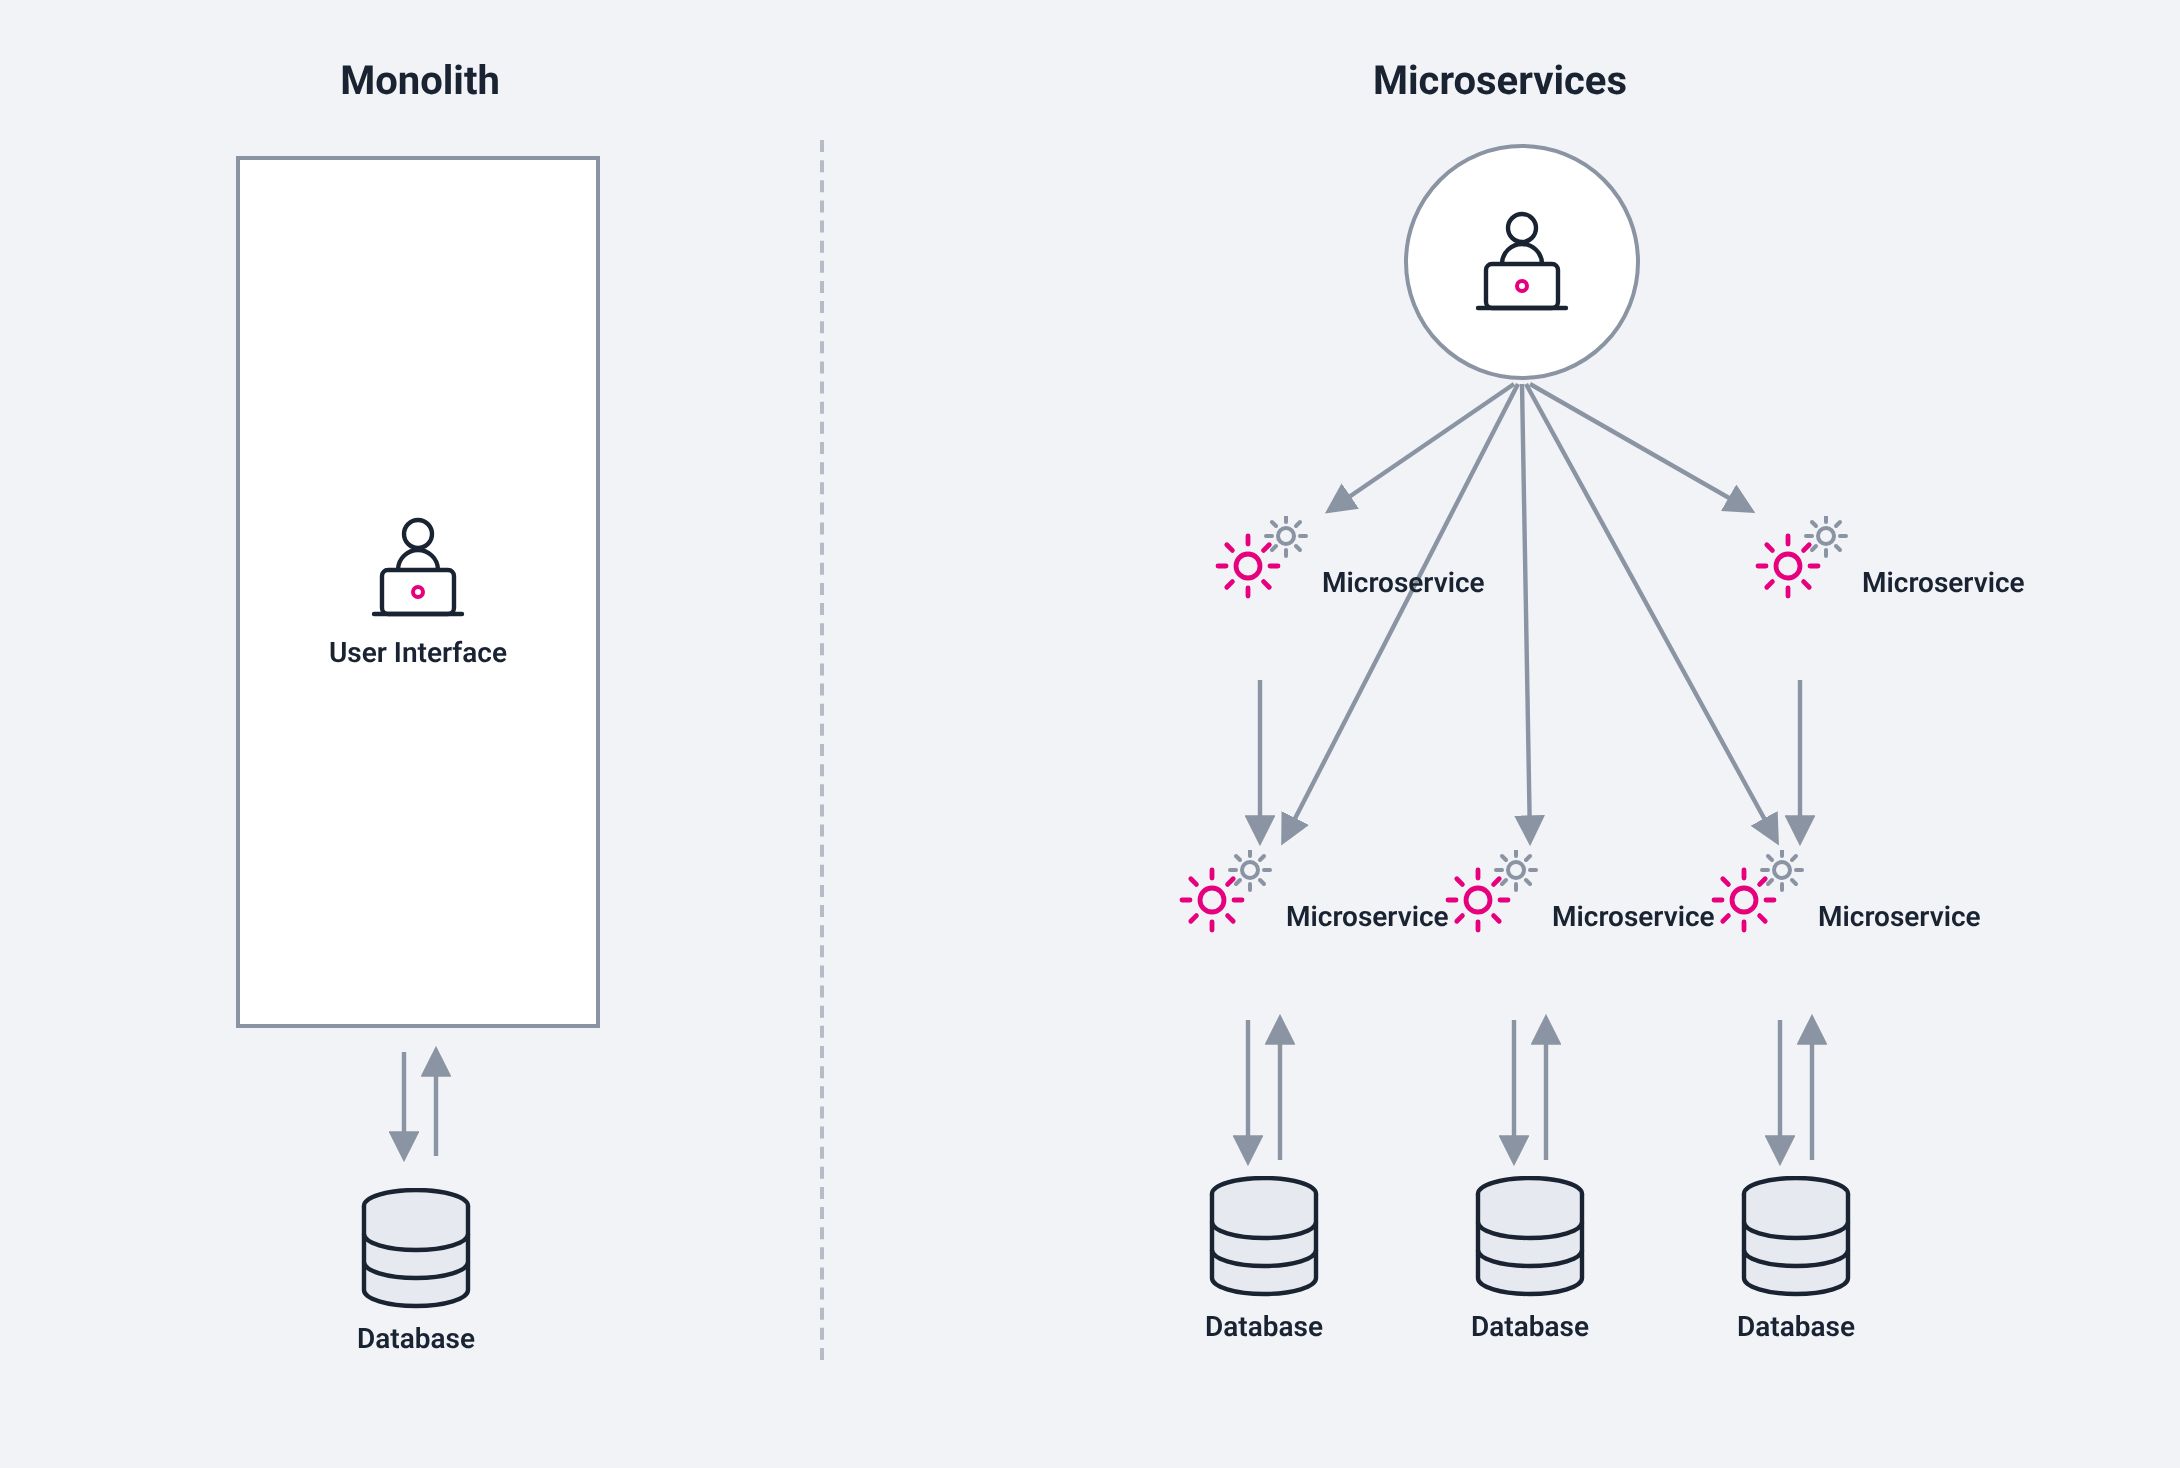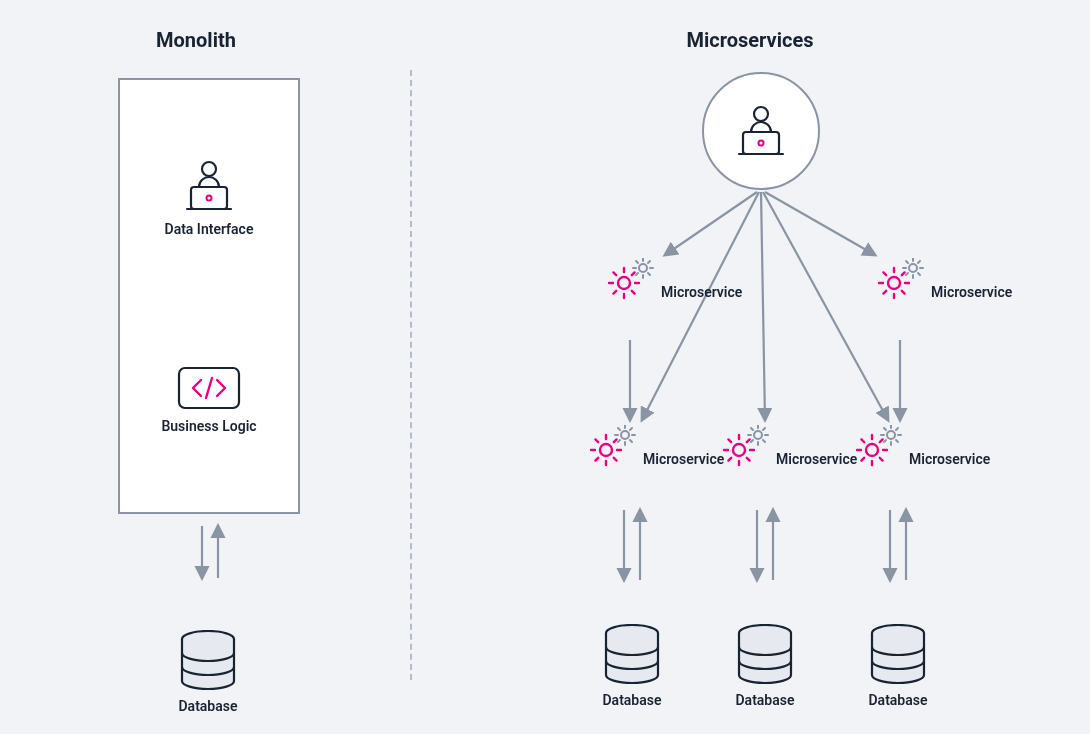--- a/index.html
+++ b/index.html
@@ -41,21 +41,21 @@
     box-sizing:border-box;
   }
   .divider{
     position:absolute;left:410px;top:70px;height:610px;width:0;
     border-left:2px dashed var(--grey2);
   }
   .ms-node{
     position:absolute;display:flex;flex-direction:row;align-items:flex-end;gap:6px;
   }
   .db-node{
-    position:absolute;display:flex;flex-direction:column;align-items:center;gap:6px;margin-top:36px;
+    position:absolute;display:flex;flex-direction:column;align-items:center;gap:6px;
   }
   svg{display:block}
 </style>
 </head>
 <body>
 
 <svg width="0" height="0" style="position:absolute">
   <defs>
 
     <g id="ic-user-laptop">
@@ -121,34 +121,28 @@
     </g>
 
     <marker id="ah" viewBox="0 0 10 10" refX="8" refY="5" markerWidth="7" markerHeight="7" orient="auto-start-reverse">
       <path d="M0 0 L10 5 L0 10 Z" fill="var(--grey)"></path>
     </marker>
   </defs>
 </svg>
 
 <div class="divider"></div>
 
-<div class="title" style="left:76px;top:28px;width:240px">Monolith</div>
+<div class="title" style="left:90px;top:28px;width:240px">Monolith</div>
 
 <div class="mono-box">
   <div class="mono-item">
     <svg width="64" height="54">
         <use href="#ic-user-laptop"></use>
       </svg>
-    <div class="label">Data Interface</div>
-  </div>
-  <div class="mono-item">
-    <svg width="64" height="44">
-        <use href="#ic-code"></use>
-      </svg>
-    <div class="label">Business Logic</div>
+    <div class="label">User Interface</div>
   </div>
 </div>
 
 <svg width="60" height="70" style="position:absolute;left:180px;top:518px">
   <line x1="22" y1="8" x2="22" y2="60" stroke="var(--grey)" stroke-width="2.2" marker-end="url(#ah)"></line>
   <line x1="38" y1="60" x2="38" y2="8" stroke="var(--grey)" stroke-width="2.2" marker-end="url(#ah)"></line>
 </svg>
 
 <div class="db-node" style="left:178px;top:594px">
   <svg width="60" height="62">

